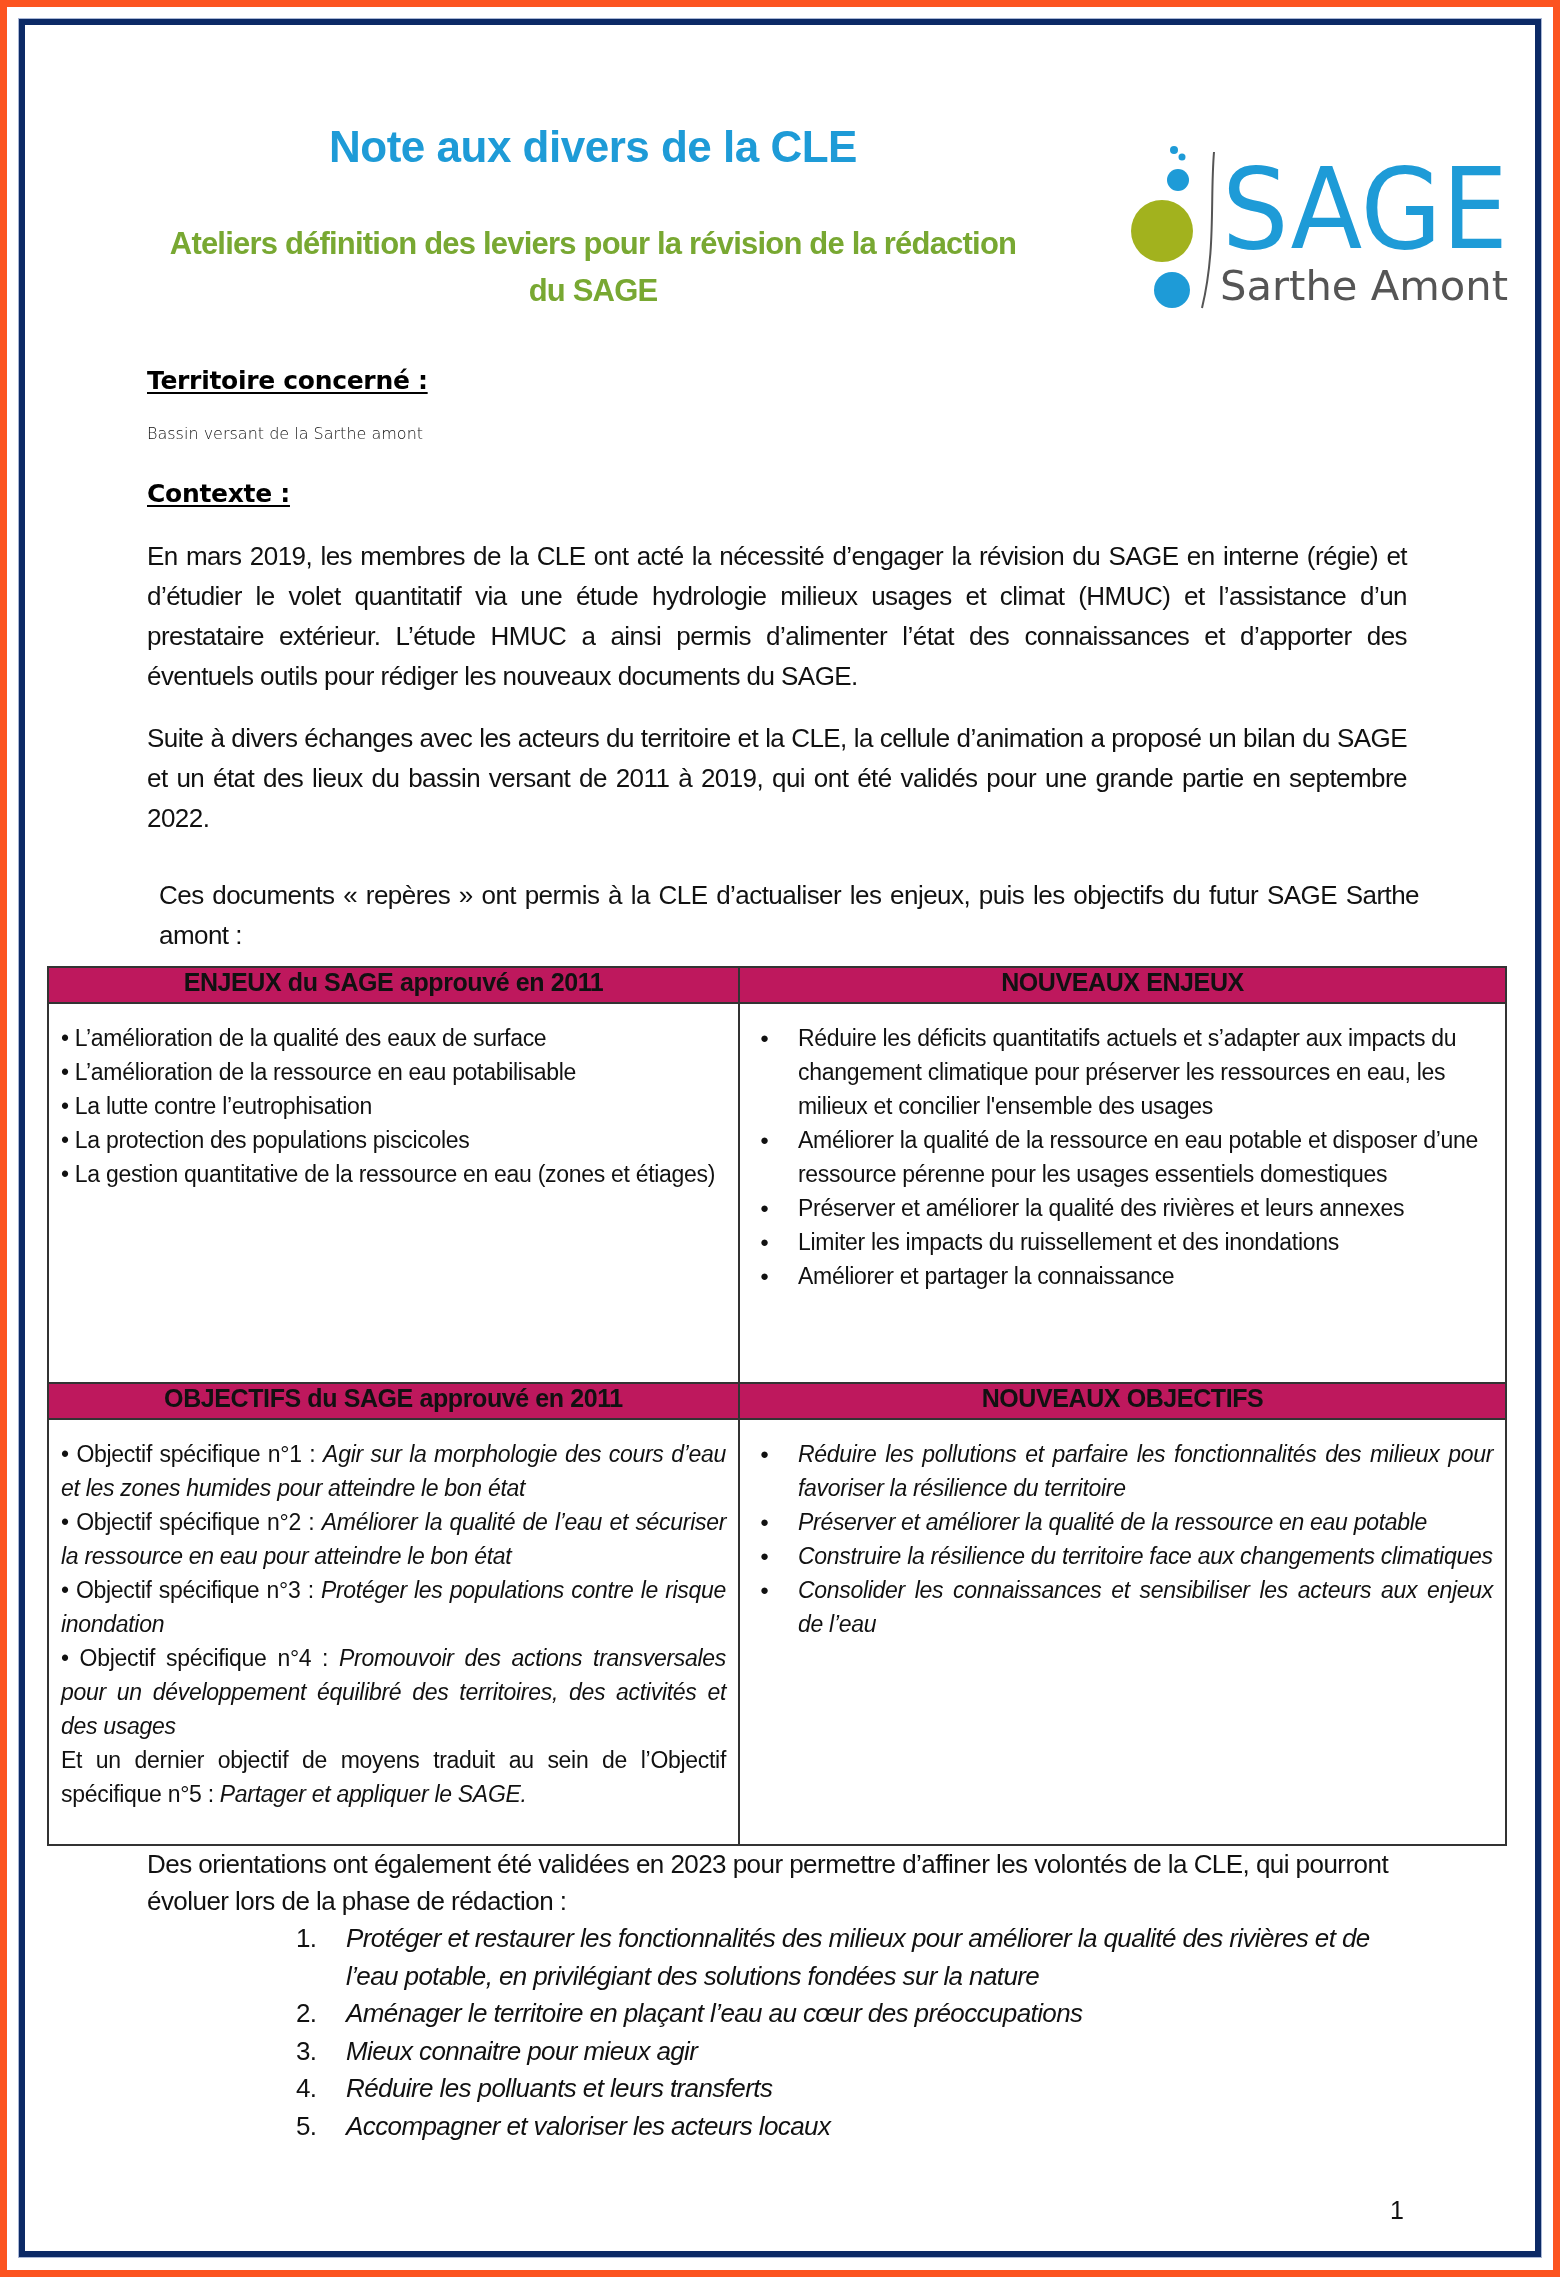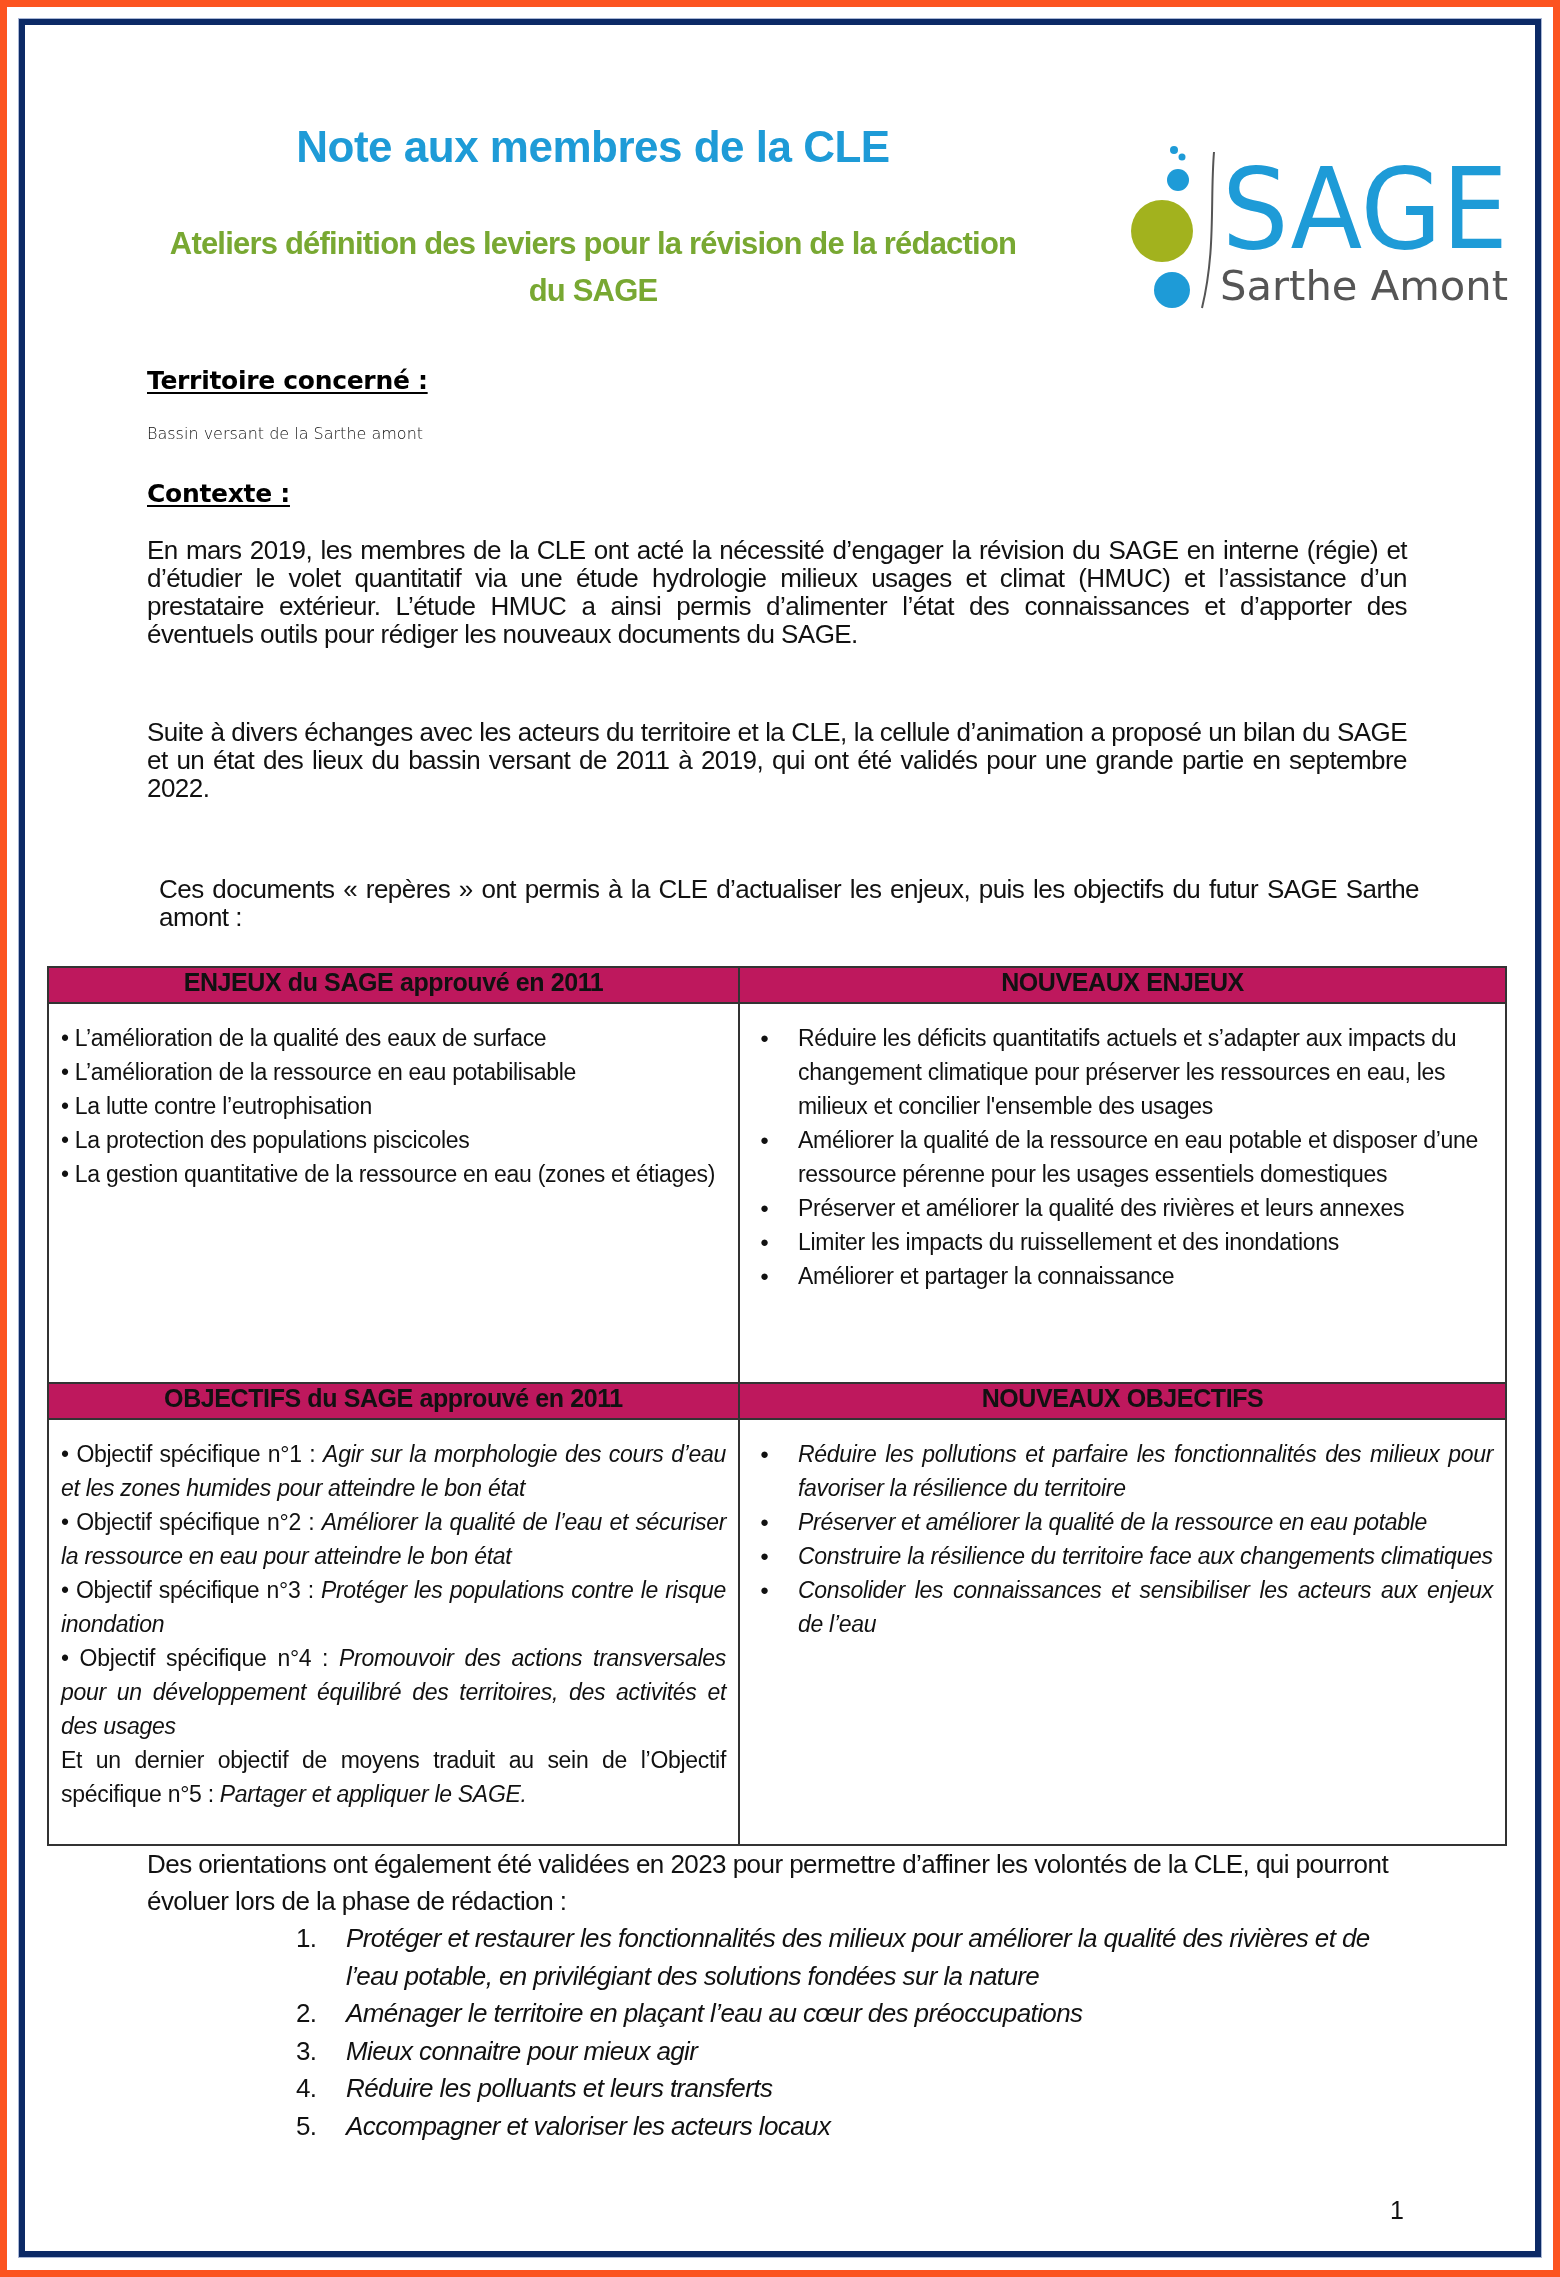--- a/index.html
+++ b/index.html
@@ -31,21 +31,21 @@
   .section-h {
     position: absolute; left: 147px; font-family: "DejaVu Sans", sans-serif;
     font-weight: bold; font-size: 25px; text-decoration: underline; color: #000;
     text-underline-offset: 3px; letter-spacing: -0.3px;
   }
   .plain-line {
     position: absolute; left: 147px; font-family: "DejaVu Sans", sans-serif;
     font-size: 16px; color: #111; font-weight: 300;
   }
   .para {
-    position: absolute; left: 147px; width: 1260px; font-size: 26px; line-height: 28px;
+    position: absolute; left: 147px; width: 1260px; font-size: 26px; line-height: 40px;
     text-align: justify; font-family: "Liberation Sans Narrow", "Liberation Sans", sans-serif;
     letter-spacing: -0.55px; color: #111;
   }
   table.matrix {
     position: absolute; left: 47px; top: 966px; width: 1460px; border-collapse: collapse;
     font-family: "Liberation Sans", sans-serif; font-size: 23px; color: #111;
   }
   table.matrix th, table.matrix td { border: 2px solid #333; vertical-align: top; }
   table.matrix th {
     background: #be185d; font-weight: bold; font-size: 25px; height: 34px; padding: 0;
@@ -70,21 +70,21 @@
   .orient-list li { position: relative; padding-left: 50px; font-style: italic; }
   .orient-list li .num { position: absolute; left: 0; font-style: normal; }
   .pagenum { position: absolute; left: 1390px; top: 2196px; font-size: 25px; }
 </style>
 </head>
 <body>
 
 <div class="frame-orange"></div>
 <div class="frame-navy"></div>
 
-<div class="title">Note aux membres de la CLE</div>
+<div class="title">Note aux divers de la CLE</div>
 <div class="subtitle">
   <div>Ateliers définition des leviers pour la révision de la rédaction</div>
   <div>du SAGE</div>
 </div>
 
 <svg class="logo" viewBox="0 0 385 170">
   <circle cx="44" cy="10" r="4" fill="#1e9bd7"></circle>
   <circle cx="52" cy="17" r="3.5" fill="#1e9bd7"></circle>
   <circle cx="48" cy="40" r="11" fill="#1e9bd7"></circle>
   <circle cx="32" cy="91" r="31" fill="#a2b21e"></circle>

